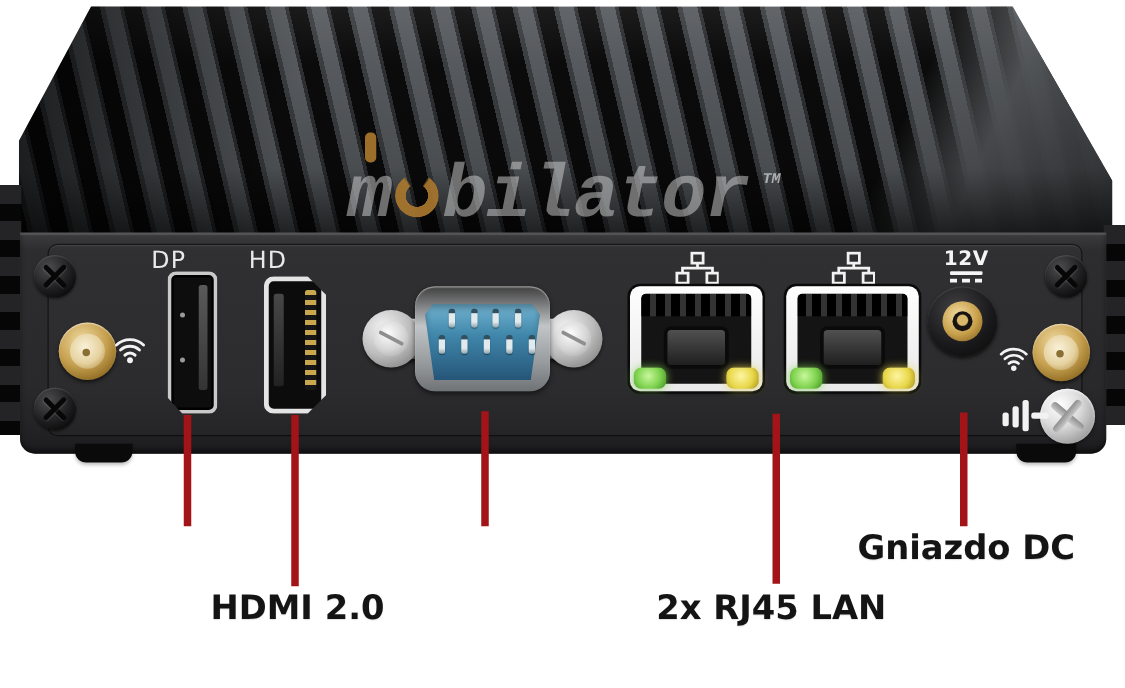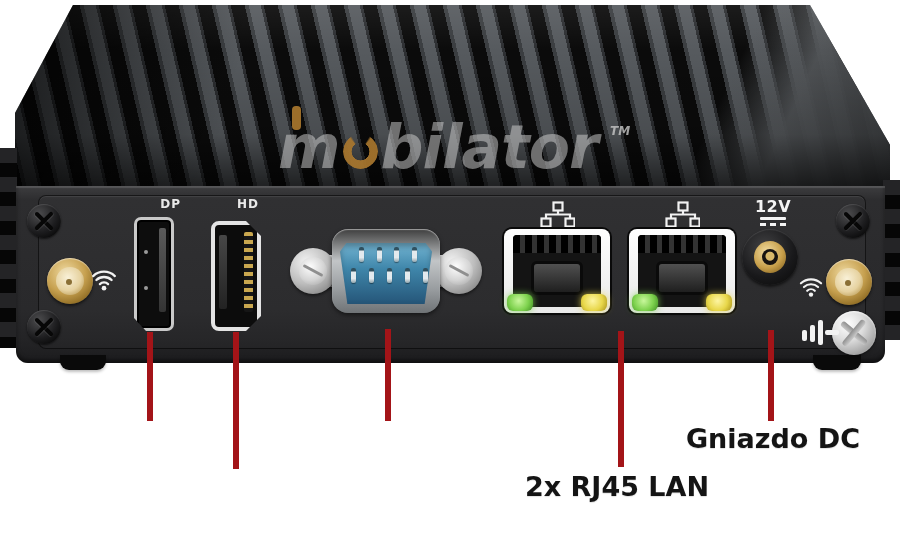--- a/index.html
+++ b/index.html
@@ -93,21 +93,21 @@
   .sma::before{
     content:""; position:absolute; left:9px; top:9px; width:28px; height:28px; border-radius:50%;
     background:radial-gradient(circle at 42% 38%, #f9f1d8, #e6d2a0 55%, #b18f44 95%);
   }
   .sma::after{
     content:""; position:absolute; left:19px; top:21px; width:6px; height:6px; border-radius:50%;
     background:#8a6f35;
   }
 
   
-  .port-label{ color:#e9e9e9; font-weight:bold; font-size:12px; letter-spacing:1px; text-align:right; width:60px;}
+  .port-label{ color:#e9e9e9; font-weight:normal; font-size:19px; letter-spacing:1px; text-align:left; width:60px;}
   .dp-port{
     left:134px; top:217px; width:34px; height:108px;
     background:#0d0d0d; border:3px solid #c9c9c9; border-radius:7px;
     clip-path:polygon(0 0,100% 0,100% 100%,12px 100%,0 calc(100% - 13px));
     box-shadow:inset 0 0 0 2px #000;
   }
   .dp-slot{
     position:absolute; right:5px; top:8px; width:7px; height:84px;
     background:linear-gradient(180deg,#5a5a5a,#343434); border-radius:2px;
   }
@@ -215,23 +215,23 @@
 
   
   .callout{ width:6px; background:#a31418;}
   .anno{
     color:#141414; font-weight:bold; font-size:27px; width:240px; text-align:center;
     text-shadow:0 1px 1px rgba(0,0,0,.12);
   }
 
   
   .watermark{
-    left:278px; top:112px; width:370px; height:90px;
+    left:278px; top:124px; width:370px; height:90px;
     color:rgba(208,208,208,.52); font-style:italic; font-weight:bold; font-size:60px;
-    letter-spacing:-1px; white-space:nowrap;
+    letter-spacing:-1px; white-space:nowrap;font-family:Liberation Mono, monospace;
   }
   .power-o{
     display:inline-block; width:35px; height:35px; position:relative; top:1px; margin:0 3px;
     background:conic-gradient(rgba(169,119,46,0) 0 30deg, rgba(169,119,46,.92) 38deg 322deg, rgba(169,119,46,0) 330deg);
     -webkit-mask:radial-gradient(closest-side, transparent 50%, #000 52%);
     mask:radial-gradient(closest-side, transparent 50%, #000 52%);
     border-radius:50%;
   }
   .power-bar{
     position:absolute; left:292px; top:106px; width:9px; height:24px;
@@ -366,16 +366,17 @@
     <span class="wm-tm">TM</span>
   </div>
   <div class="abs power-bar"></div>
 
   <div class="abs callout" style="left:147px;top:332px;height:89px;"></div>
   <div class="abs callout" style="left:233px;top:332px;height:137px;"></div>
   <div class="abs callout" style="left:385px;top:329px;height:92px;"></div>
   <div class="abs callout" style="left:618px;top:331px;height:136px;"></div>
   <div class="abs callout" style="left:768px;top:330px;height:91px;"></div>
 
+  <div class="abs anno" style="left:118px;top:471px;">HDMI 2.0</div>
   <div class="abs anno" style="left:497px;top:471px;">2x RJ45 LAN</div>
   <div class="abs anno" style="left:653px;top:423px;">Gniazdo DC</div>
 
 </div>
 
 </body></html>

